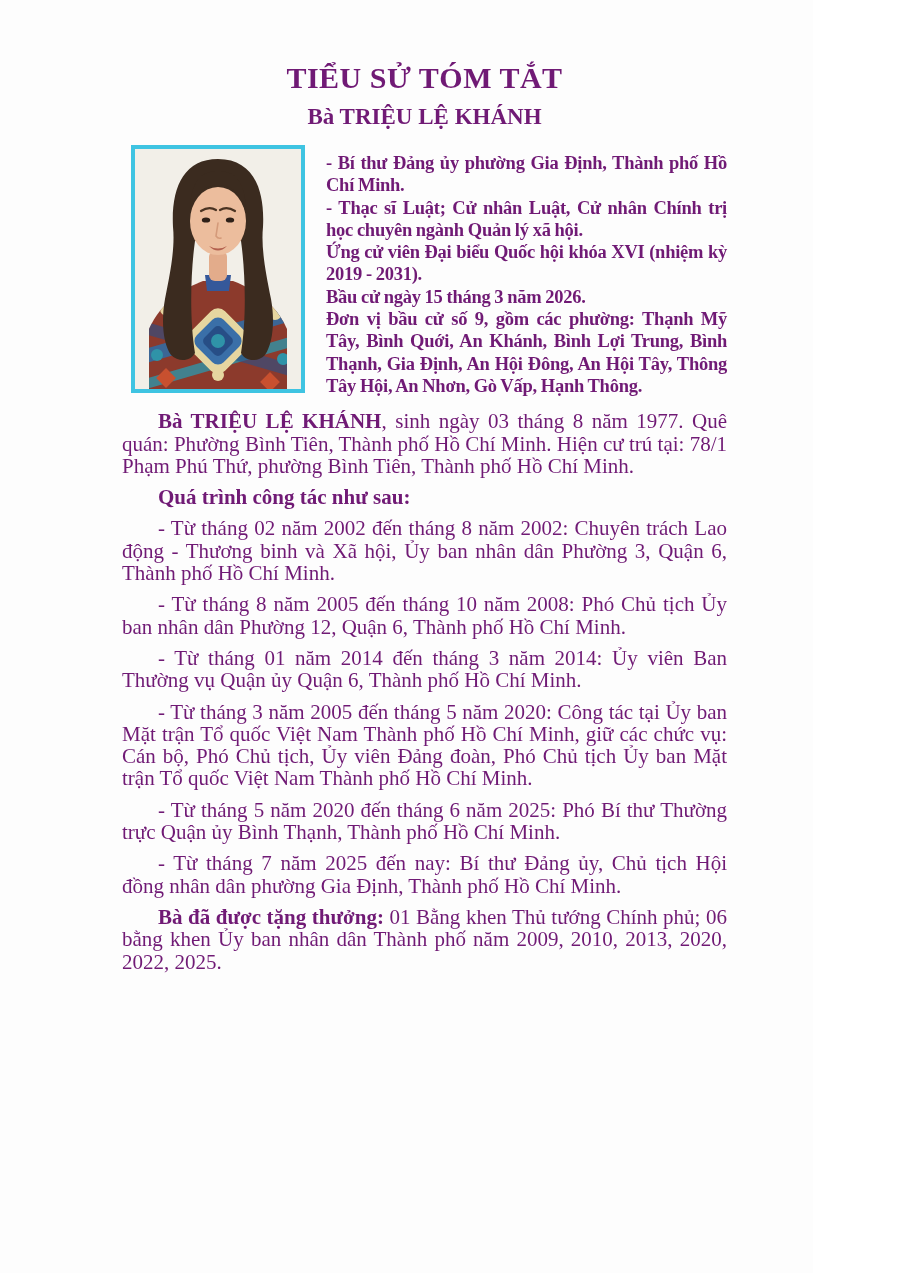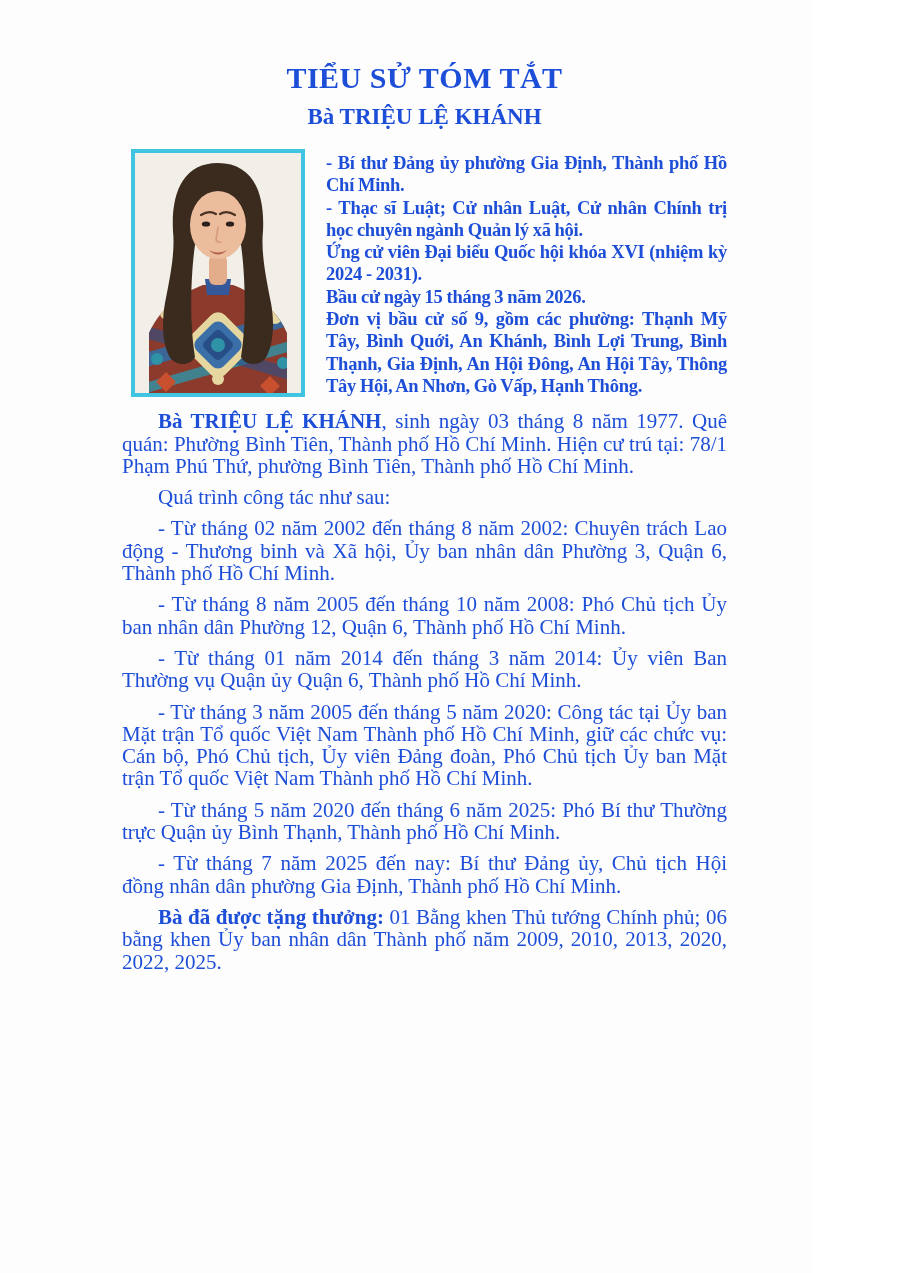--- a/index.html
+++ b/index.html
@@ -1,39 +1,39 @@
 <!DOCTYPE html>
 <html lang="vi"><head>
 <meta charset="utf-8">
 <style>
   html,body{margin:0;padding:0;background:#ffffff;}
   .page{
     position:relative;
     width:813px;height:1273px;
     background:#fdfdfd;
-    color:#1d4ed8;
+    color:#701a75;
     font-family:"Liberation Serif","DejaVu Serif",serif;
     overflow:hidden;
   }
   .doc-title{
     margin:60px 86px 0 122px;
     text-align:center;
     font-size:30px;font-weight:bold;
     line-height:36px;
     letter-spacing:.5px;
   }
   .doc-subtitle{
     margin:7px 86px 0 122px;
     text-align:center;
     font-size:23px;font-weight:bold;
     line-height:28px;
   }
   .top-section{
     display:flex;
-    align-items:flex-end;
+    align-items:flex-start;
     margin:14px 86px 0 122px;
   }
   .photo-frame{
     flex:none;
     margin-left:9px;
     width:166px;height:240px;
     border:4px solid #3fc4e2;
     background:#f2efe8;
     overflow:hidden;
   }
@@ -51,21 +51,21 @@
   .profile p{margin:0;}
   .bio{
     margin:13px 86px 0 122px;
     font-size:21px;
     line-height:22.3px;
     text-align:justify;
   }
   .bio p{margin:9px 0 0;text-indent:36px;}
   .bio p:first-child{margin-top:0;}
   .b{font-weight:bold;}
-  .career-heading{font-weight:normal;}
+  .career-heading{font-weight:bold;}
   .footer{
     margin:18px 86px 0 122px;
     text-align:center;
     font-weight:bold;
     font-size:19px;
     line-height:26.5px;
   }
   .footer p{margin:0;}
 </style>
 </head>
@@ -124,21 +124,21 @@
         <ellipse cx="71" cy="71" rx="4.2" ry="2.6" fill="#2e2018"></ellipse>
         <ellipse cx="95" cy="71" rx="4.2" ry="2.6" fill="#2e2018"></ellipse>
         <path d="M83,74 L81,87 q2,3 5,2" stroke="#d49a7a" stroke-width="1.6" fill="none" stroke-linecap="round"></path>
         <path d="M74,97 q9,5 18,0 q-9,9 -18,0 Z" fill="#b3604e"></path>
       </svg>
     </div>
 
     <div class="profile">
       <p>- Bí thư Đảng ủy phường Gia Định, Thành phố Hồ Chí Minh.</p>
       <p>- Thạc sĩ Luật; Cử nhân Luật, Cử nhân Chính trị học chuyên ngành Quản lý xã hội.</p>
-      <p>Ứng cử viên Đại biểu Quốc hội khóa XVI (nhiệm kỳ 2024 - 2031).</p>
+      <p>Ứng cử viên Đại biểu Quốc hội khóa XVI (nhiệm kỳ 2019 - 2031).</p>
       <p>Bầu cử ngày 15 tháng 3 năm 2026.</p>
       <p>Đơn vị bầu cử số 9, gồm các phường: Thạnh Mỹ Tây, Bình Quới, An Khánh, Bình Lợi Trung, Bình Thạnh, Gia Định, An Hội Đông, An Hội Tây, Thông Tây Hội, An Nhơn, Gò Vấp, Hạnh Thông.</p>
     </div>
   </div>
 
   <div class="bio">
     <p><span class="b">Bà TRIỆU LỆ KHÁNH</span><span>, sinh ngày 03 tháng 8 năm 1977. Quê quán: Phường Bình Tiên, Thành phố Hồ Chí Minh. Hiện cư trú tại: 78/1 Phạm Phú Thứ, phường Bình Tiên, Thành phố Hồ Chí Minh.</span></p>
     <p class="career-heading">Quá trình công tác như sau:</p>
     <p>- Từ tháng 02 năm 2002 đến tháng 8 năm 2002: Chuyên trách Lao động - Thương binh và Xã hội, Ủy ban nhân dân Phường 3, Quận 6, Thành phố Hồ Chí Minh.</p>
     <p>- Từ tháng 8 năm 2005 đến tháng 10 năm 2008: Phó Chủ tịch Ủy ban nhân dân Phường 12, Quận 6, Thành phố Hồ Chí Minh.</p>

